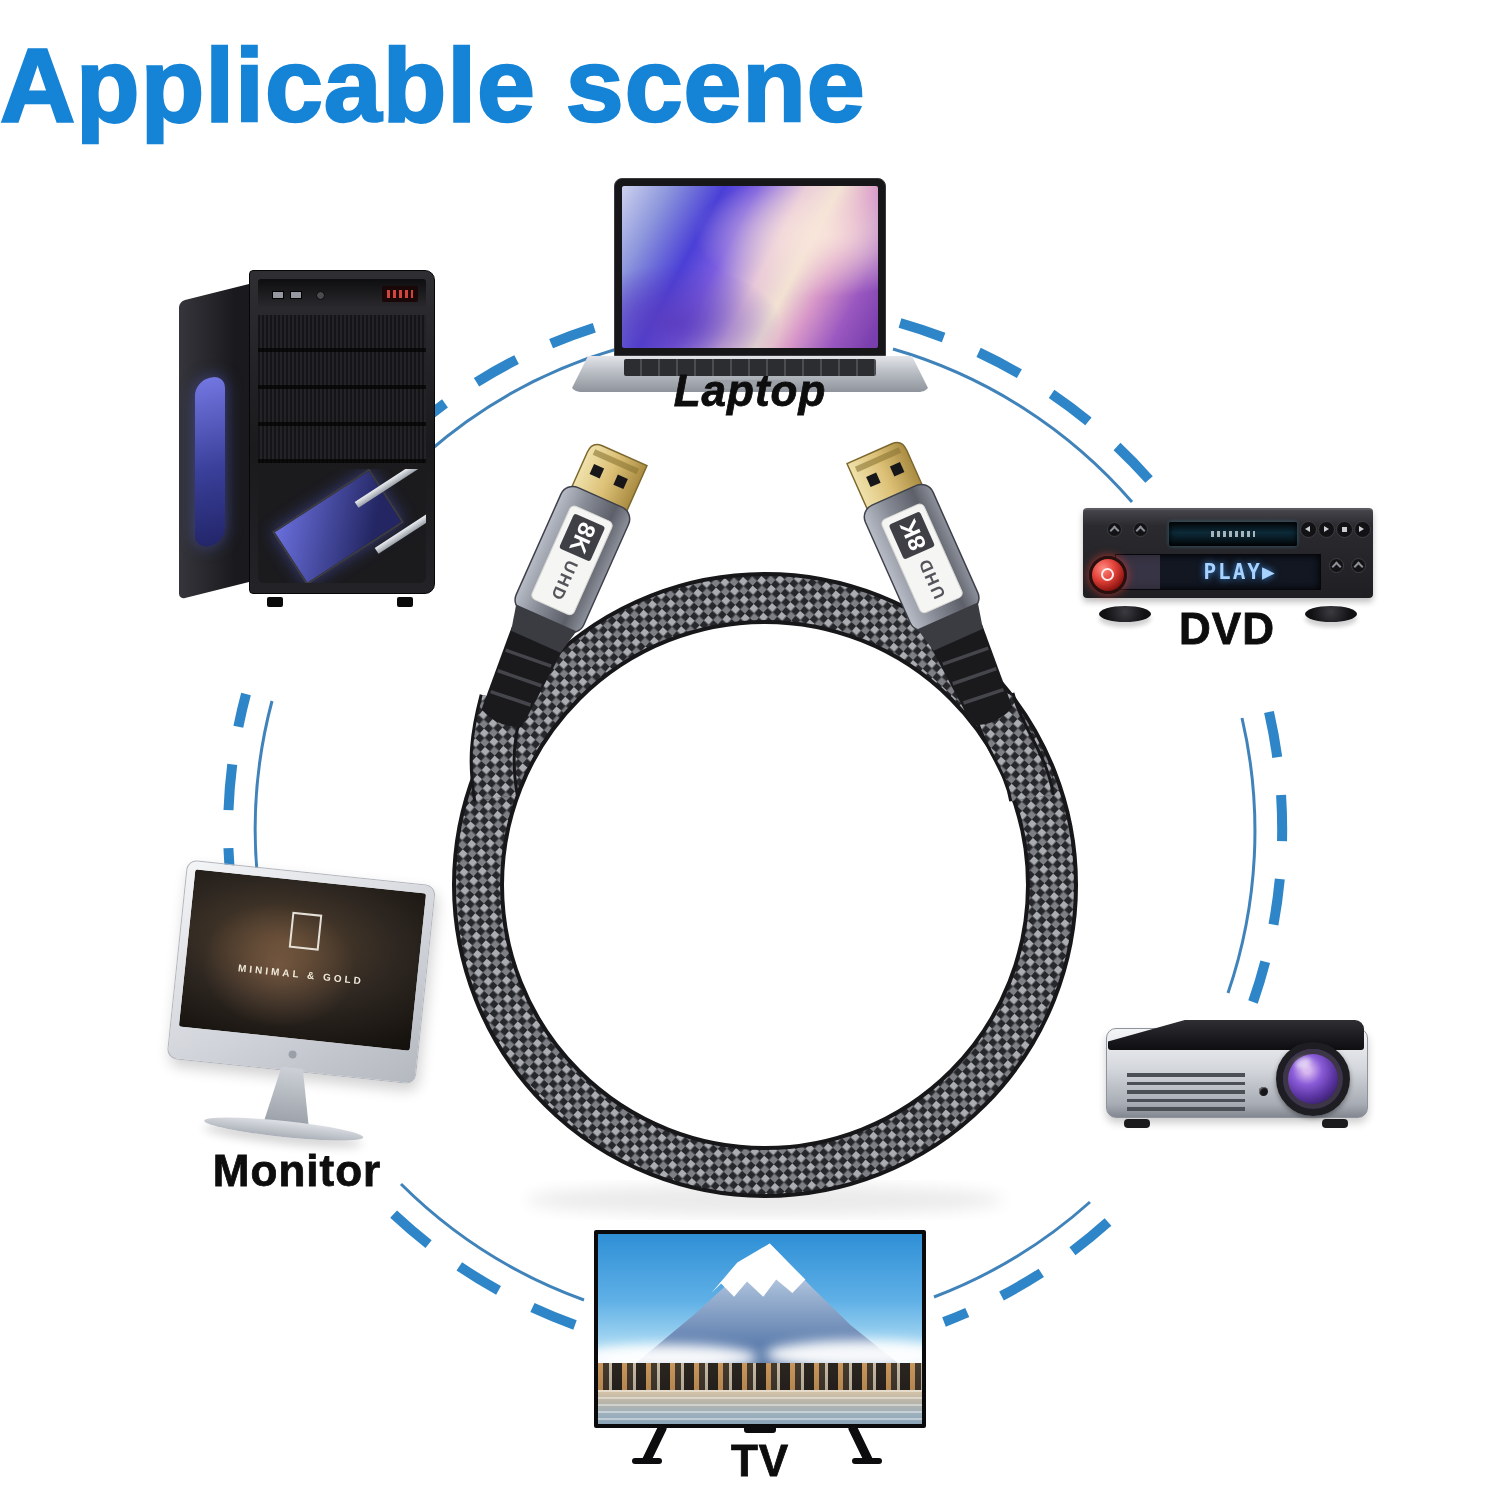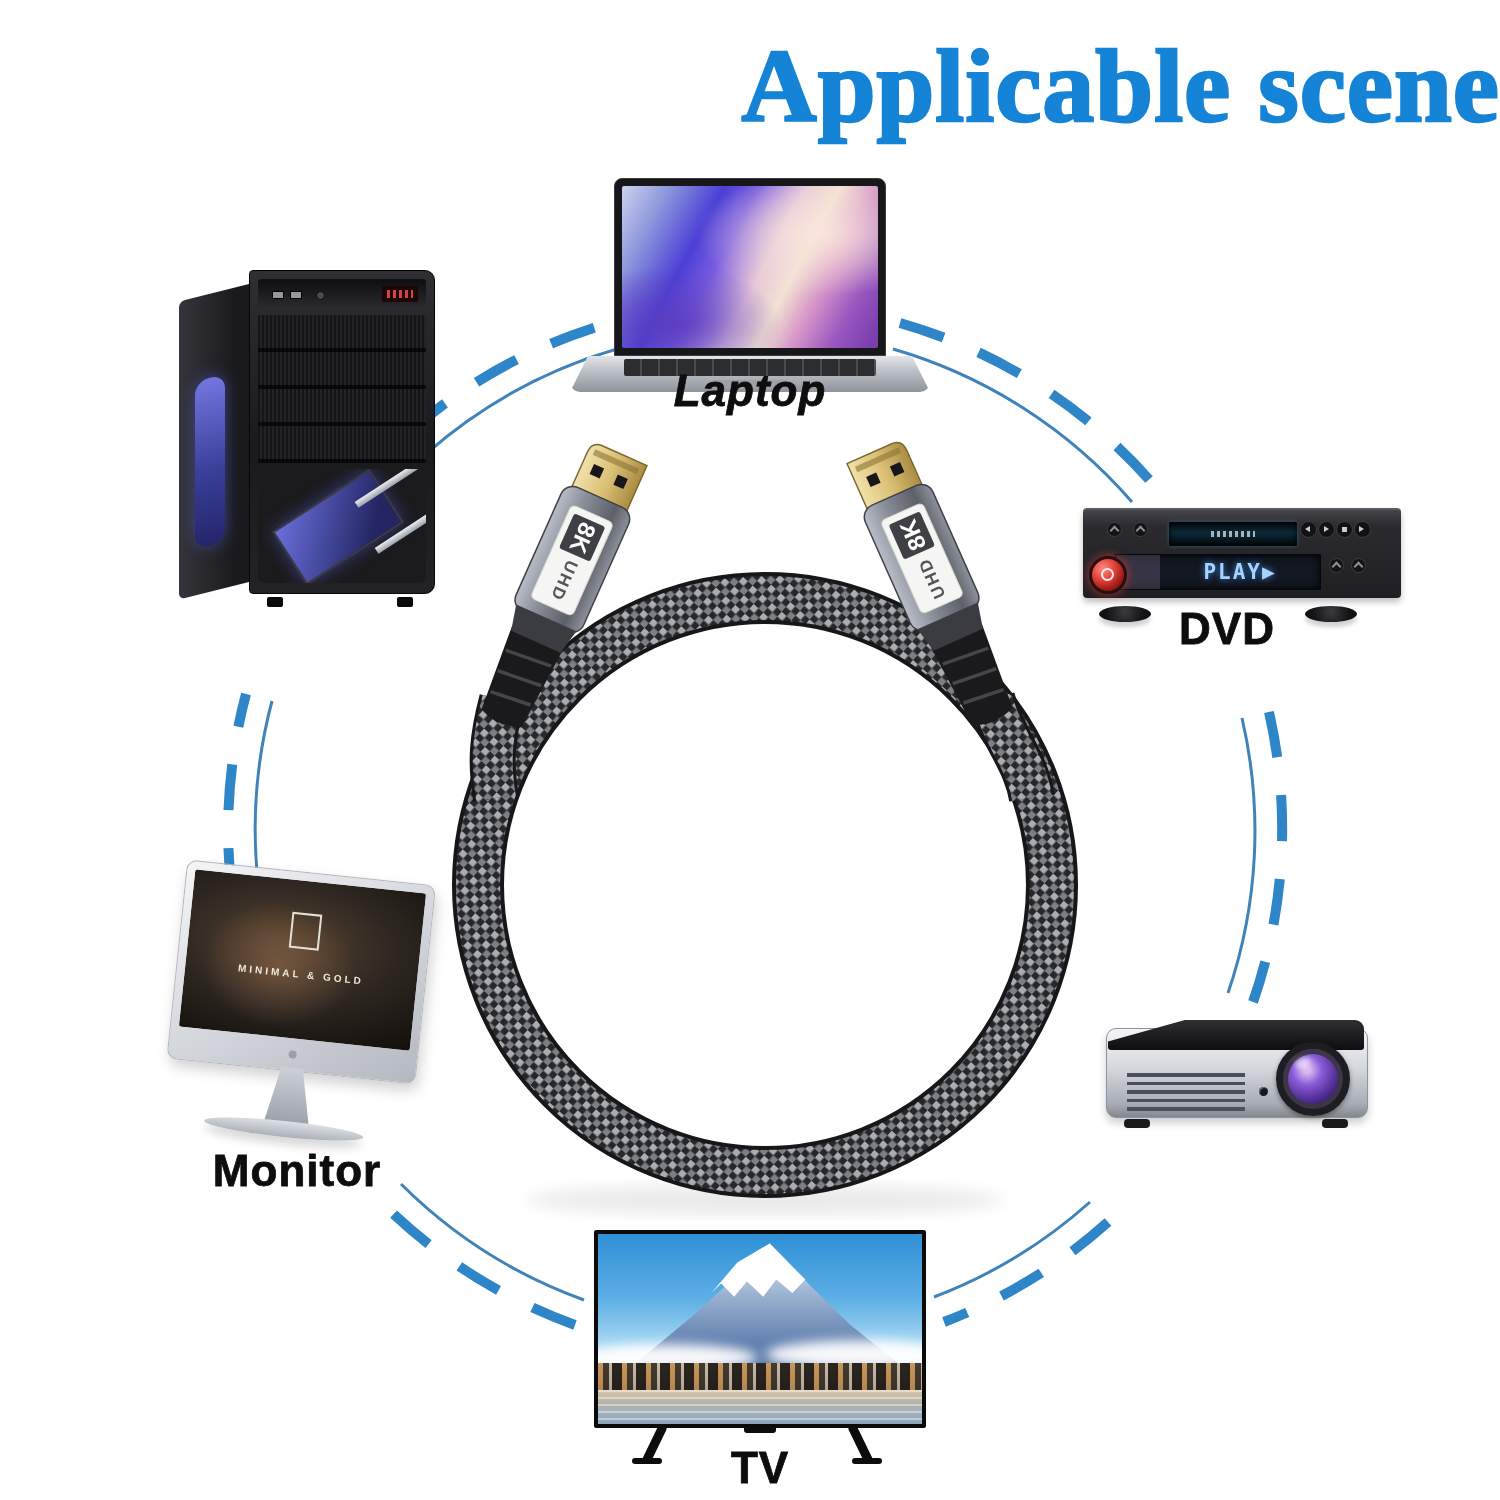--- a/index.html
+++ b/index.html
@@ -1,22 +1,22 @@
 <!DOCTYPE html>
 <html><head>
 <meta charset="utf-8">
 <style>
   html,body{margin:0;padding:0;}
   body{width:1500px;height:1500px;background:#fff;font-family:"Liberation Sans",sans-serif;}
   #canvas{position:relative;width:1500px;height:1500px;background:#fff;overflow:hidden;}
   .abs{position:absolute;}
 
   
-  .title{position:absolute;top:26px;left:0;width:100%;text-align:right;
-    font-size:104px;font-weight:800;letter-spacing:1px;color:#1583d6;font-family:Liberation Serif, serif;
+  .title{position:absolute;top:26px;left:0;width:100%;text-align:left;
+    font-size:104px;font-weight:800;letter-spacing:1px;color:#1583d6;
     -webkit-text-stroke:2.5px #1583d6;}
 
   
   .device-label{position:absolute;transform:translateX(-50%);font-size:44px;font-weight:800;
     color:#0d0d0d;letter-spacing:1px;white-space:nowrap;-webkit-text-stroke:0.8px #0d0d0d;}
 
   
   #arcs{position:absolute;left:0;top:0;}
 
   
@@ -66,21 +66,21 @@
     background:linear-gradient(135deg,#6a6fdd 0%,#232662 80%);border:2px solid #3c3c44;
     box-shadow:0 0 16px rgba(90,100,230,.45);}
   .host-slash{position:absolute;width:82px;height:7px;transform:rotate(-33deg);
     background:linear-gradient(180deg,#eceef2,#9aa0a8);}
   .host-foot{position:absolute;bottom:-4px;width:16px;height:10px;background:#0a0a0b;border-radius:2px;}
 
   
   .dvd{left:1083px;top:502px;width:290px;height:132px;}
   .dvd-body{position:absolute;left:0;top:6px;width:290px;height:88px;border-radius:4px;
     background:linear-gradient(180deg,#45454b 0%,#2a2a2f 18%,#1f1f23 100%);
-    border-top:2px solid #5a5a61;box-shadow:0 4px 6px rgba(0,0,0,.25);padding-left:28px;}
+    border-top:2px solid #5a5a61;box-shadow:0 4px 6px rgba(0,0,0,.25);}
   .dvd-btn-sm{position:absolute;width:13px;height:13px;border-radius:50%;background:#131316;
     border:1px solid #3e3e44;}
   .dvd-chev{position:absolute;left:3px;top:4px;width:5px;height:5px;border-top:2px solid #8d9096;
     border-right:2px solid #8d9096;transform:rotate(-45deg);}
   .dvd-slot{position:absolute;left:86px;top:12px;width:128px;height:24px;border-radius:2px;
     background:linear-gradient(180deg,#05090d 0%,#0c2a38 45%,#03070a 100%);
     box-shadow:inset 0 0 6px #000,0 0 4px rgba(80,200,230,.35);}
   .dvd-slot-ticks{position:absolute;left:50%;top:50%;transform:translate(-50%,-50%);width:44px;height:6px;
     background:repeating-linear-gradient(90deg,#cfd8dc 0 3px,transparent 3px 6px);opacity:.8;}
   .dvd-btn-t{position:absolute;top:11px;width:15px;height:15px;border-radius:50%;background:#121215;
@@ -319,21 +319,21 @@
       <div class="tv-cloud" style="left:52%;top:56%;width:58%;height:15%;"></div>
       <div class="tv-village"></div>
       <div class="tv-water"></div>
     </div>
     <div class="tv-tab"></div>
     <div class="tv-foot l"></div>
     <div class="tv-foot r"></div>
     <div class="tv-foot-pad" style="left:38px;"></div>
     <div class="tv-foot-pad" style="left:258px;"></div>
   </div>
-  <div class="device-label" style="left:760px;top:1436px;margin-top:7px;">TV</div>
+  <div class="device-label" style="left:760px;top:1436px;">TV</div>
 
   <svg id="cable" width="660" height="840" viewBox="0 0 660 840">
     <defs>
       <pattern id="braid" width="13" height="13" patternUnits="userSpaceOnUse" patternTransform="rotate(42)">
         <rect width="13" height="13" fill="#26272b"></rect>
         <rect width="6.5" height="6.5" fill="#aaacb1"></rect>
         <rect x="6.5" y="6.5" width="6.5" height="6.5" fill="#7d7f85"></rect>
       </pattern>
       <linearGradient id="metal" x1="0" y1="0" x2="1" y2="0">
         <stop offset="0" stop-color="#b8bcc6"></stop>

